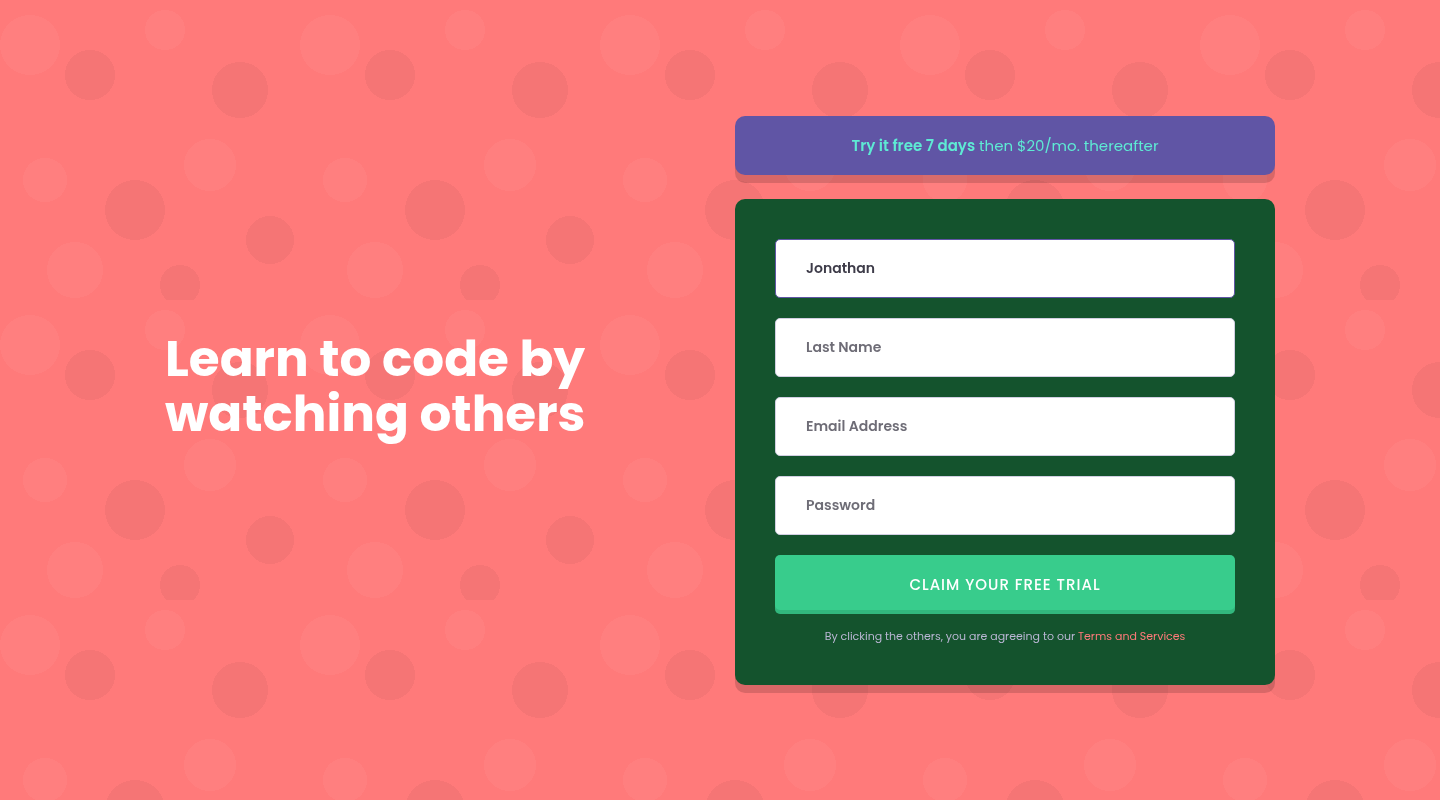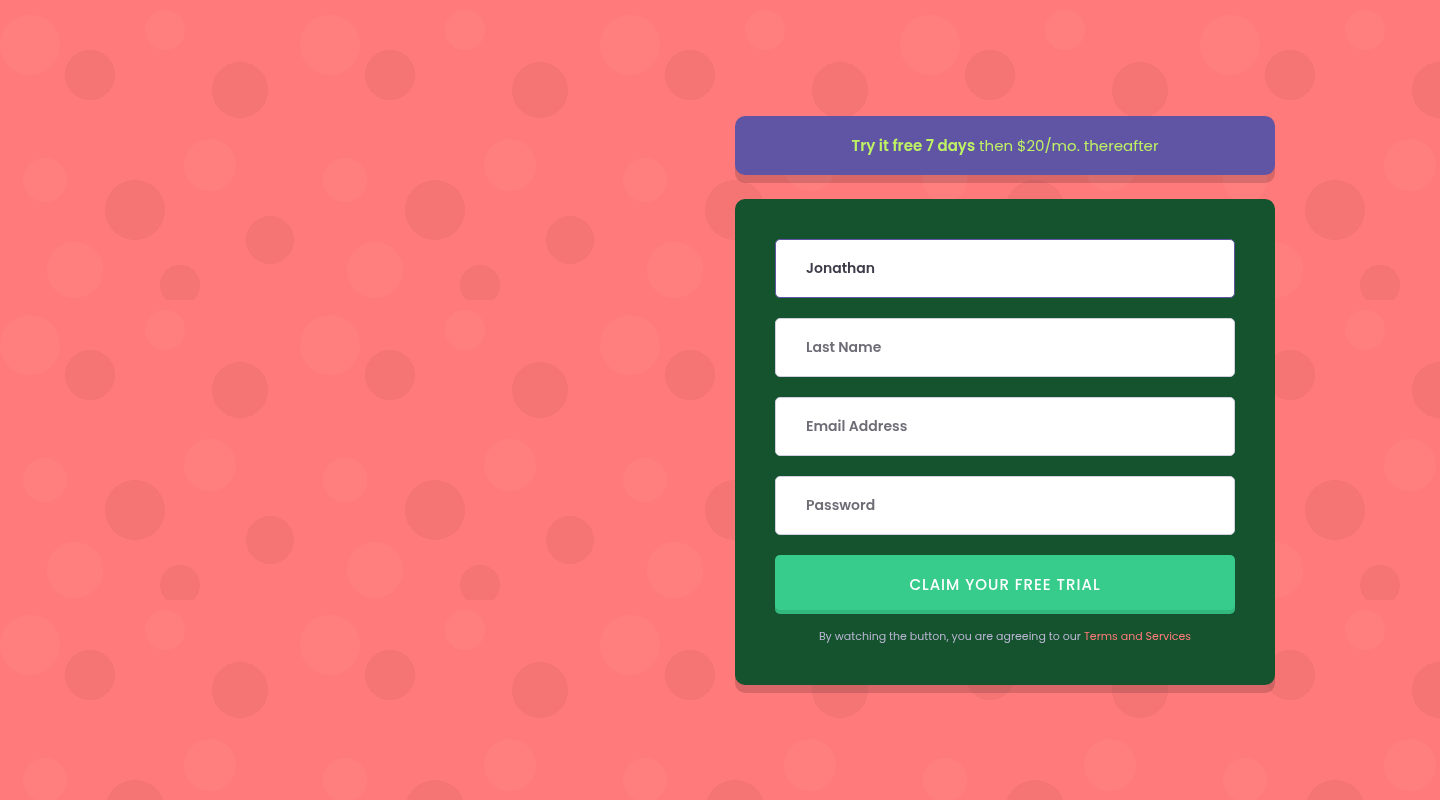--- a/index.html
+++ b/index.html
@@ -44,21 +44,21 @@
 
 .right {
   width: 540px;
   display: flex;
   flex-direction: column;
   gap: 24px;
 }
 
 .banner {
   background: hsl(248, 32%, 49%);
-  color: #bef264;
+  color: #5eead4;
   border-radius: 10px;
   padding: 18px 20px;
   text-align: center;
   font-size: 15px;
   box-shadow: 0 8px 0 rgba(0,0,0,0.15);
 }
 .banner strong { font-weight: 600; }
 .banner span.rest { font-weight: 400; }
 
 .card {
@@ -112,30 +112,31 @@
   color: hsl(0, 100%, 74%);
   font-weight: 400;
   text-decoration: none;
   margin-top: 24px;
 }
 </style>
 </head>
 <body>
 
 <div class="left">
+  <h1>Learn to code by watching others</h1>
 </div>
 
 <div class="right">
   <div class="banner">
     <strong>Try it free 7 days</strong><span class="rest"> then $20/mo. thereafter</span>
   </div>
 
   <form class="card">
     <input class="field active" type="text" placeholder="First Name" value="Jonathan " style="">
     <input class="field" type="text" placeholder="Last Name" value="" style="">
     <input class="field" type="email" placeholder="Email Address" value="" style="">
     <input class="field" type="password" placeholder="Password" value="" style="">
     <button type="button" class="submit">CLAIM YOUR FREE TRIAL</button>
     <p class="terms">
-      <span>By watching the button, you are agreeing to our </span><a href="#">Terms and Services</a>
+      <span>By clicking the others, you are agreeing to our </span><a href="#">Terms and Services</a>
     </p>
   </form>
 </div>
 
 </body></html>

